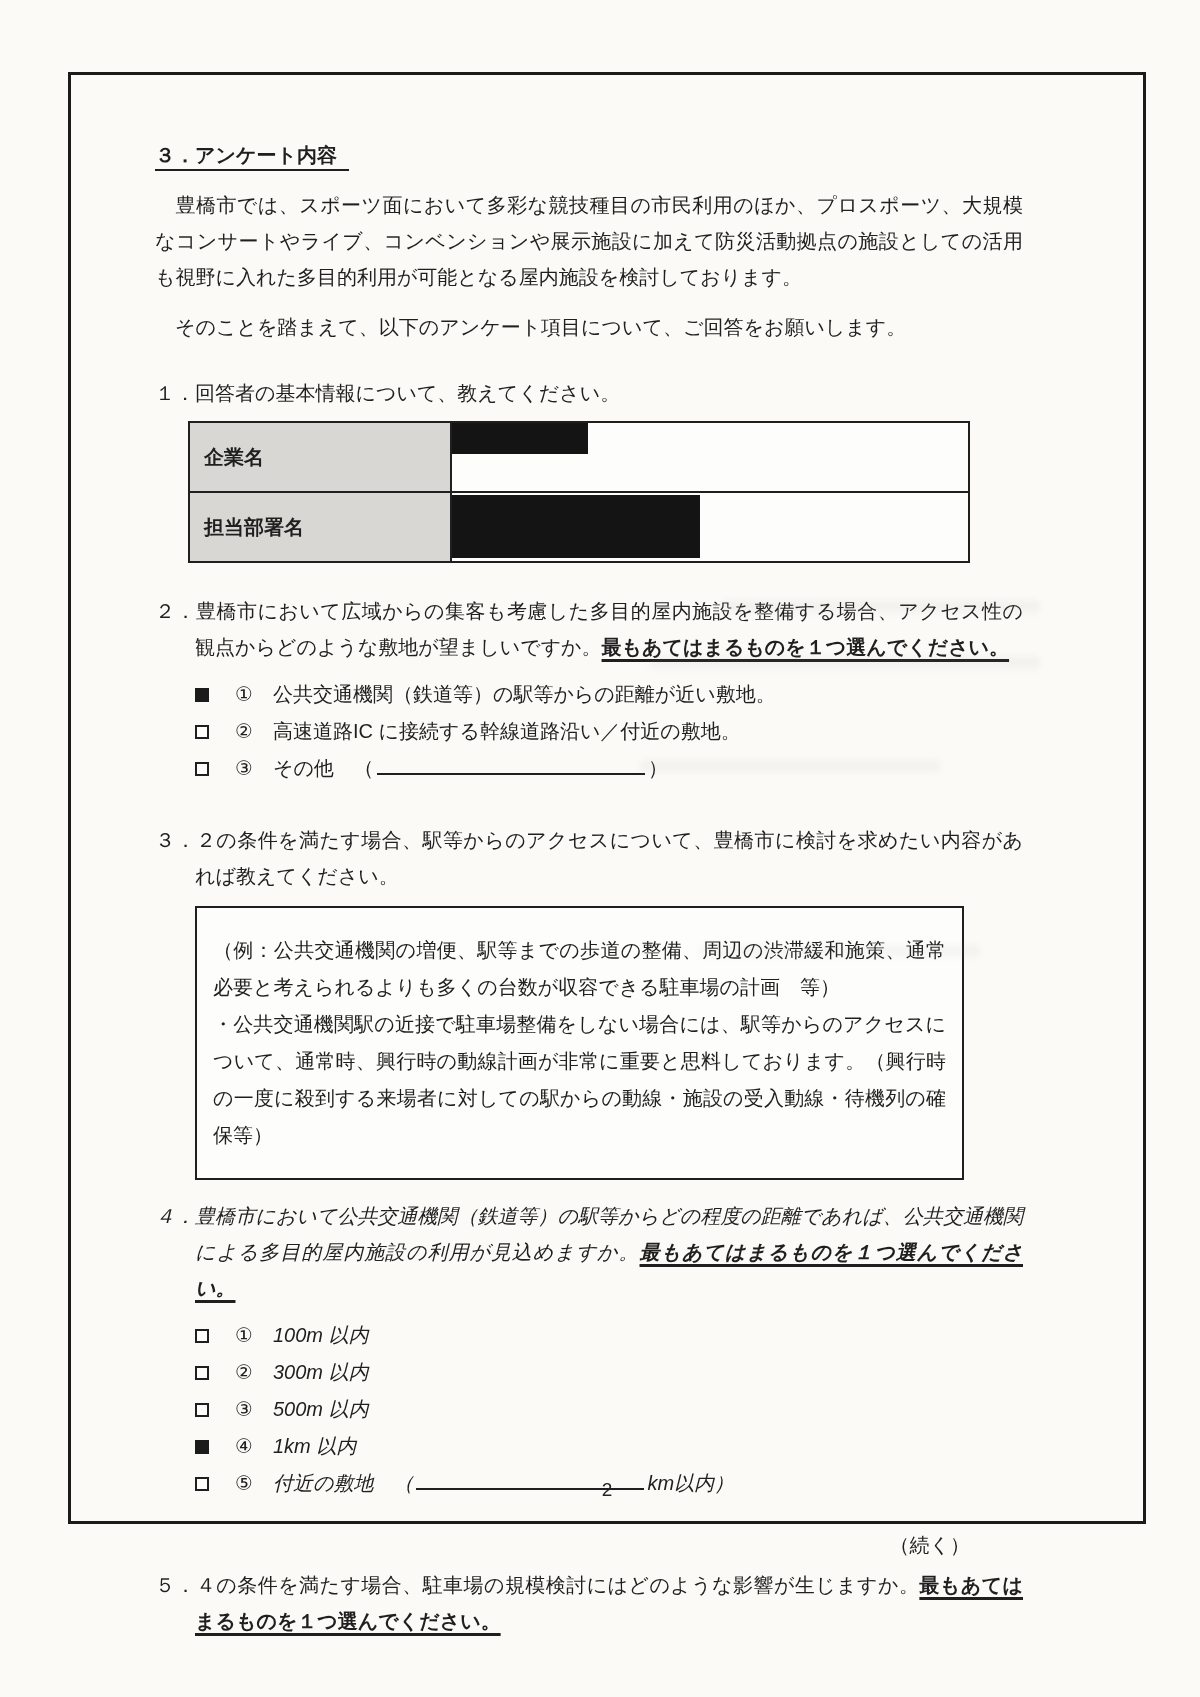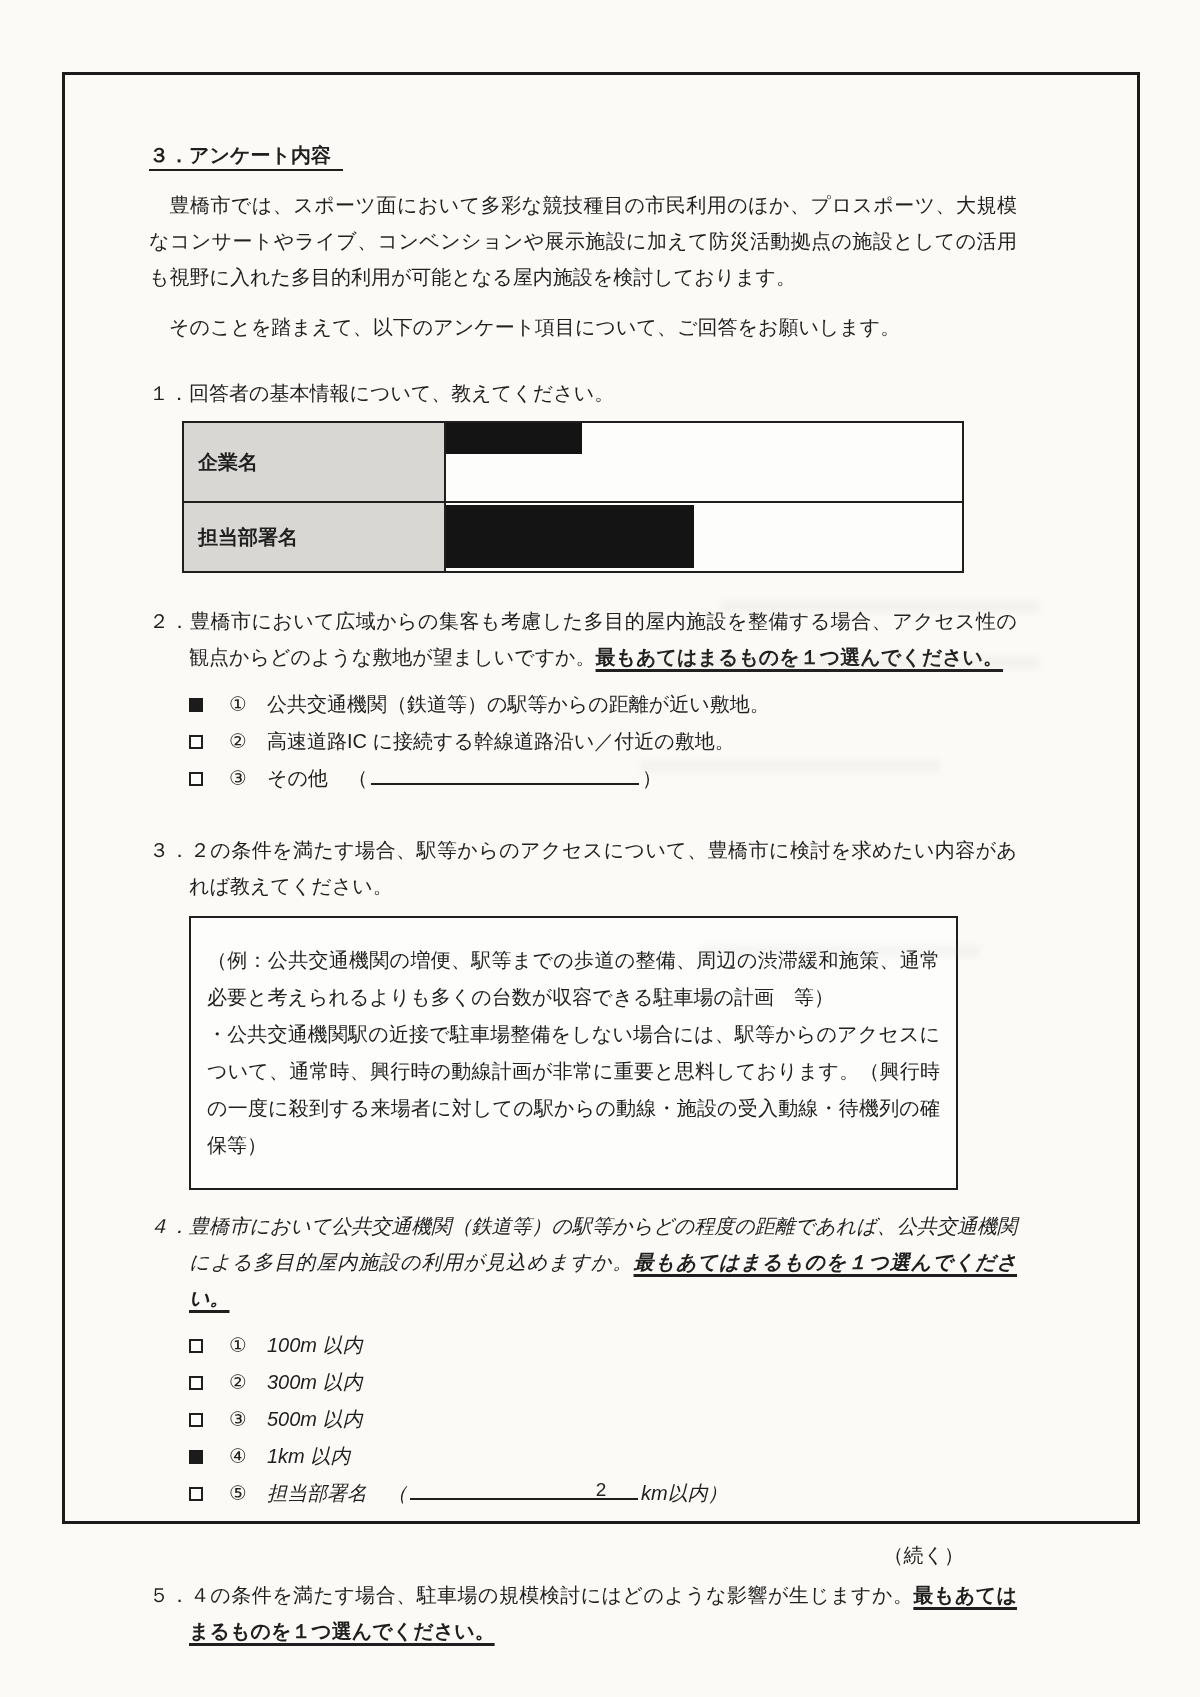--- a/index.html
+++ b/index.html
@@ -6,21 +6,21 @@
   * { margin:0; padding:0; box-sizing:border-box; }
   html,body { background:#ffffff; }
   body { font-family:"Liberation Sans","DejaVu Sans",sans-serif; }
 
   .canvas {
     position:relative; width:1200px; height:1697px;
     background:#fbfaf7; color:#1f1f1f; overflow:hidden;
   }
 
   .frame {
-    position:absolute; left:62px; top:72px; width:1078px; height:1452px;
+    position:absolute; left:68px; top:72px; width:1078px; height:1452px;
     border:3px solid #1b1b1b; background:#fbfaf7;
   }
 
   .content {
     padding:62px 120px 0 84px;
     font-size:20px; line-height:36px; text-align:justify;
   }
 
   .sec-title { font-size:20px; font-weight:bold; line-height:36px; text-align:left; }
   .sec-title .u { border-bottom:2.5px solid #1f1f1f; padding-bottom:3px; padding-right:12px; }
@@ -28,21 +28,21 @@
   .para { margin-top:14px; }
   .para + .para { margin-top:14px;font-family:Liberation Serif, serif; }
 
   .hang { padding-left:40px; text-indent:-40px; }
 
   .q1 { margin-top:30px; }
   .info-table { margin:10px 0 0 33px; border-collapse:collapse; table-layout:fixed; }
   .info-table td { border:2.5px solid #1f1f1f; }
   .label-cell { width:262px; background:#d8d7d4; font-weight:bold; padding-left:14px; font-size:20px; text-align:left; }
   .value-cell { width:518px; position:relative; background:#fdfdfb; }
-  .row-1 td { height:80px; }
+  .row-1 td { height:70px; }
   .row-2 td { height:70px; }
   .redact { position:absolute; background:#141414; left:0; top:0; }
   .redact.r1 { width:136px; height:31px; }
   .redact.r2 { width:248px; height:63px; top:2px; }
 
   .q2 { margin-top:30px; }
   .q3 { margin-top:36px; }
   .q4 { margin-top:18px;font-style:italic; }
   .q5 { margin-top:4px; }
 
@@ -144,21 +144,21 @@
           <div class="opt">
             <span class="cb"></span>
             <span>③　500m 以内</span>
           </div>
           <div class="opt">
             <span class="cb filled"></span>
             <span>④　1km 以内</span>
           </div>
           <div class="opt">
             <span class="cb"></span>
-            <span><span>⑤　担当部署名　（</span><span class="blank blank-q4"></span><span>km以内）</span></span>
+            <span><span>⑤　付近の敷地　（</span><span class="blank blank-q4"></span><span>km以内）</span></span>
           </div>
         </div>
       </div>
 
       <p class="cont-note">（続く）</p>
 
       <div class="q5">
         <p class="q-title hang"><span>５．</span><span>４の条件を満たす場合、駐車場の規模検討にはどのような影響が生じますか。</span><span class="em">最もあてはまるものを１つ選んでください。</span></p>
       </div>
 

